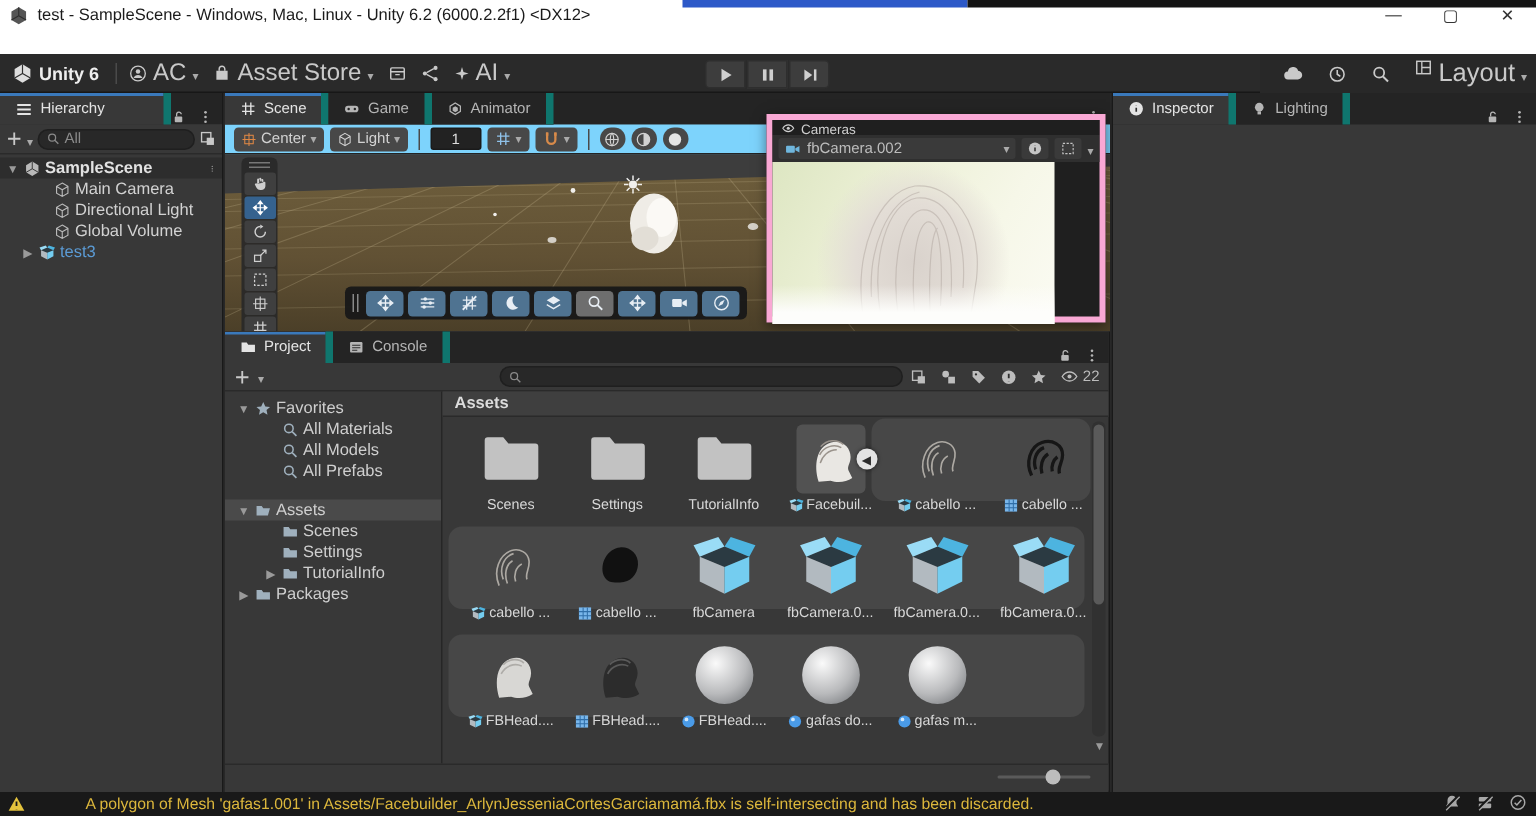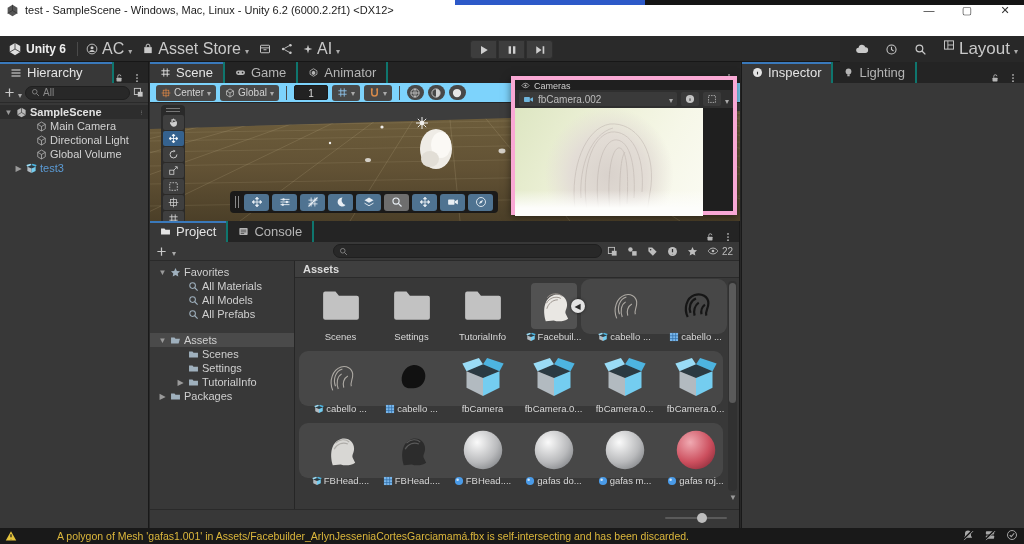--- a/index.html
+++ b/index.html
@@ -36,21 +36,21 @@
               display:flex; align-items:center; justify-content:center; color:#cfcfcf; }
   .play-btn:first-child { border-radius:3px 0 0 3px; }
   .play-btn:last-child  { border-radius:0 3px 3px 0; }
   #tb-right { position:absolute; right:6px; top:36px; height:26px; display:flex;
               align-items:center; gap:16px; color:#c9c9c9; }
   .layout-btn { display:flex; gap:4px; font-size:17px; }
 
   
   .tabstrip { height:21px; background:#242424; display:flex; align-items:flex-end; }
   .tab { height:21px; display:flex; align-items:center; gap:5px; padding:0 10px;
-         font-size:13px; color:#b5b5b5; background:#242424; border-right:2px solid #0f766e; }
+         font-size:10px; color:#b5b5b5; background:#242424; border-right:5px solid #0f766e; }
   .tab.active { background:#383838; color:#e4e4e4; box-shadow:inset 0 2px 0 #3a79bb; }
   .strip-tools { margin-left:auto; display:flex; align-items:center; gap:8px; padding-right:6px;
                  color:#b5b5b5; }
 
   
   #hierarchy { left:0; top:62px; width:149px; height:466px; background:#383838;
                border-right:1px solid #191919; }
   #hier-toolbar { height:20px; background:#383838; border-bottom:1px solid #2a2a2a;
                   display:flex; align-items:center; gap:3px; padding:0 4px; color:#c9c9c9; }
   .searchbox { flex:1; height:14px; background:#282828; border:1px solid #1f1f1f;
@@ -681,21 +681,21 @@
         <svg class="ic" style="width:10px;height:10px;color:#e08844">
             <use href="#i-transform"></use>
           </svg>
         <span>Center</span>
           <span class="caret"></span>
       </div>
       <div class="sc-btn">
         <svg class="ic" style="width:10px;height:10px">
             <use href="#i-cube"></use>
           </svg>
-        <span>Global</span>
+        <span>Light</span>
           <span class="caret"></span>
       </div>
       <div class="tb-sep"></div>
       <div class="sc-input">1</div>
       <div class="sc-btn" style="color:#8fc2ea">
         <svg class="ic" style="width:11px;height:11px">
             <use href="#i-grid"></use>
           </svg>
         <span class="caret"></span>
       </div>
@@ -1281,33 +1281,20 @@
                     <use href="#t-sphere"></use>
                   </svg>
                 </div>
                 <div class="cell-label">
                   <svg class="ic">
                     <use href="#i-mat"></use>
                   </svg>
                   <span>gafas m...</span>
                 </div>
               </div>
-              <div class="cell">
-                <div class="thumb">
-                  <svg>
-                    <use href="#t-sphere-red"></use>
-                  </svg>
-                </div>
-                <div class="cell-label">
-                  <svg class="ic">
-                    <use href="#i-mat"></use>
-                  </svg>
-                  <span>gafas roj...</span>
-                </div>
-              </div>
             </div>
         </div>
 
         <div id="grid-scroll">
             <div class="thumb-bar"></div>
           </div>
         <div id="grid-scroll-arrow">▼</div>
       </div>
     </div>
     <div id="proj-bottombar">

